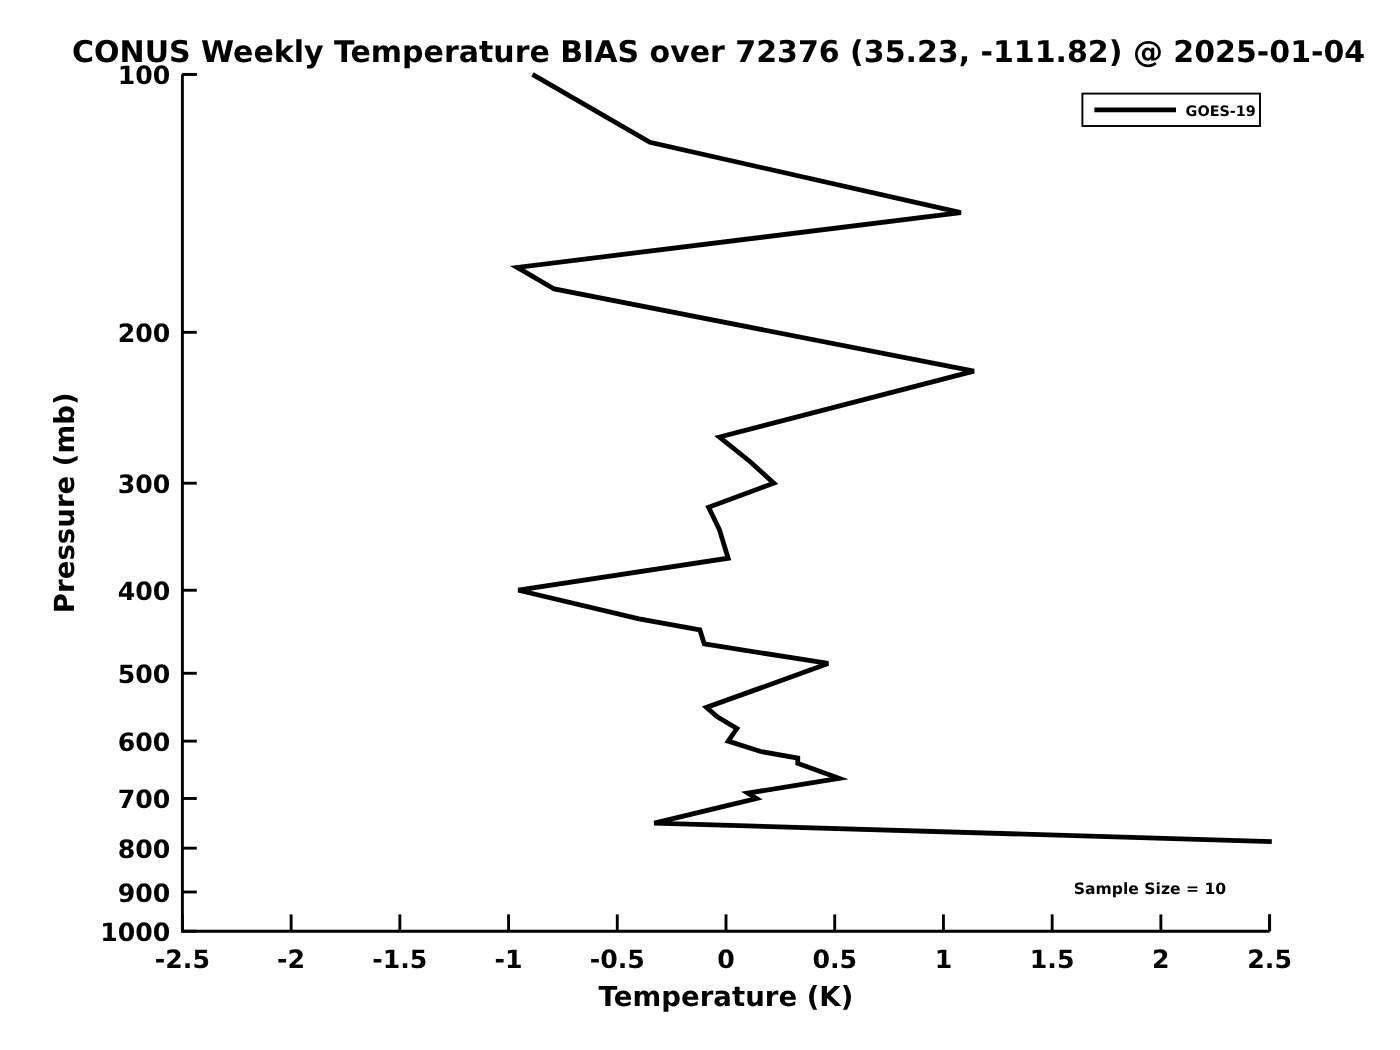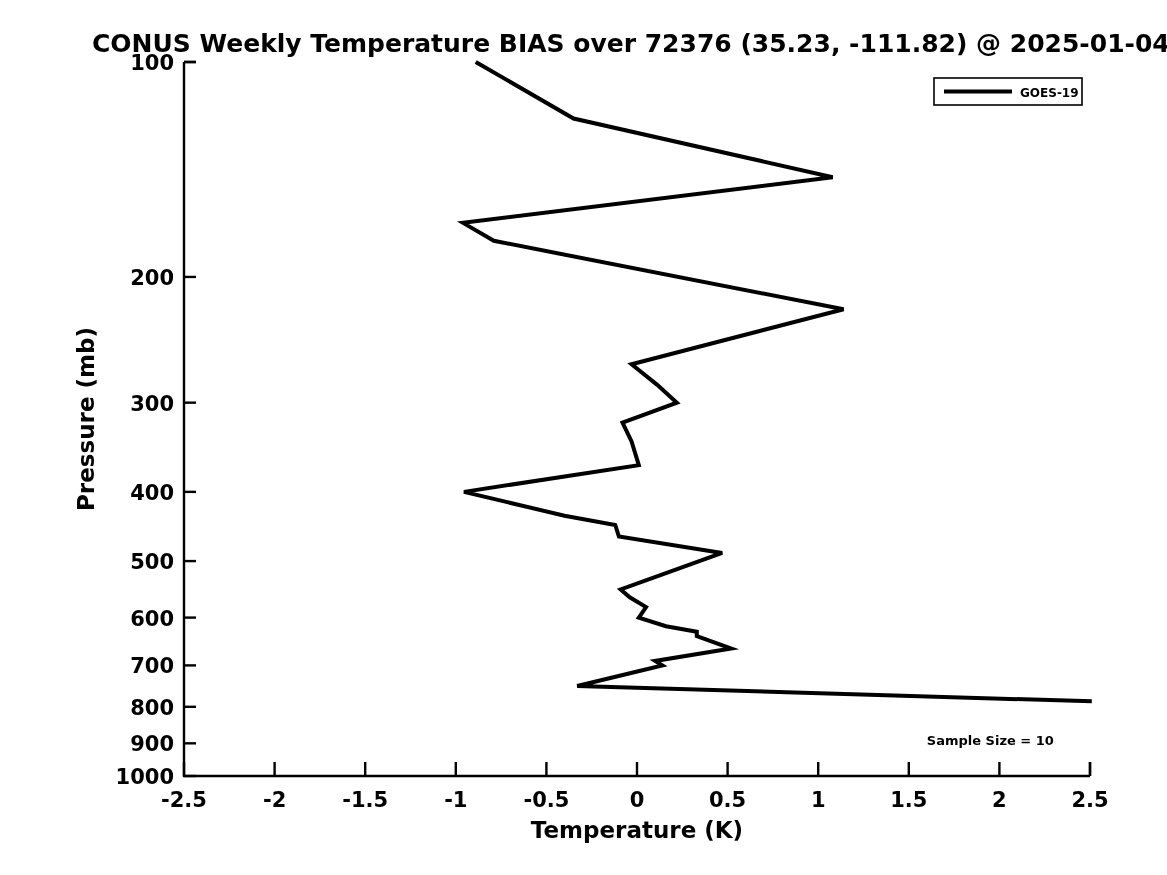--- a/index.html
+++ b/index.html
@@ -11,21 +11,20 @@
     width: 1167px;
     height: 875px;
     font-family: "DejaVu Sans", sans-serif;
     overflow: hidden;
   }
   #figure {
     position: relative;
     width: 990px;
     height: 875px;
     background: #ffffff;
-    margin-left: 32px;
   }
   #plot-svg {
     position: absolute;
     left: 0;
     top: 0;
     width: 1167px;
     height: 875px;
   }
   .chart-title {
     font-family: "DejaVu Sans", sans-serif;

